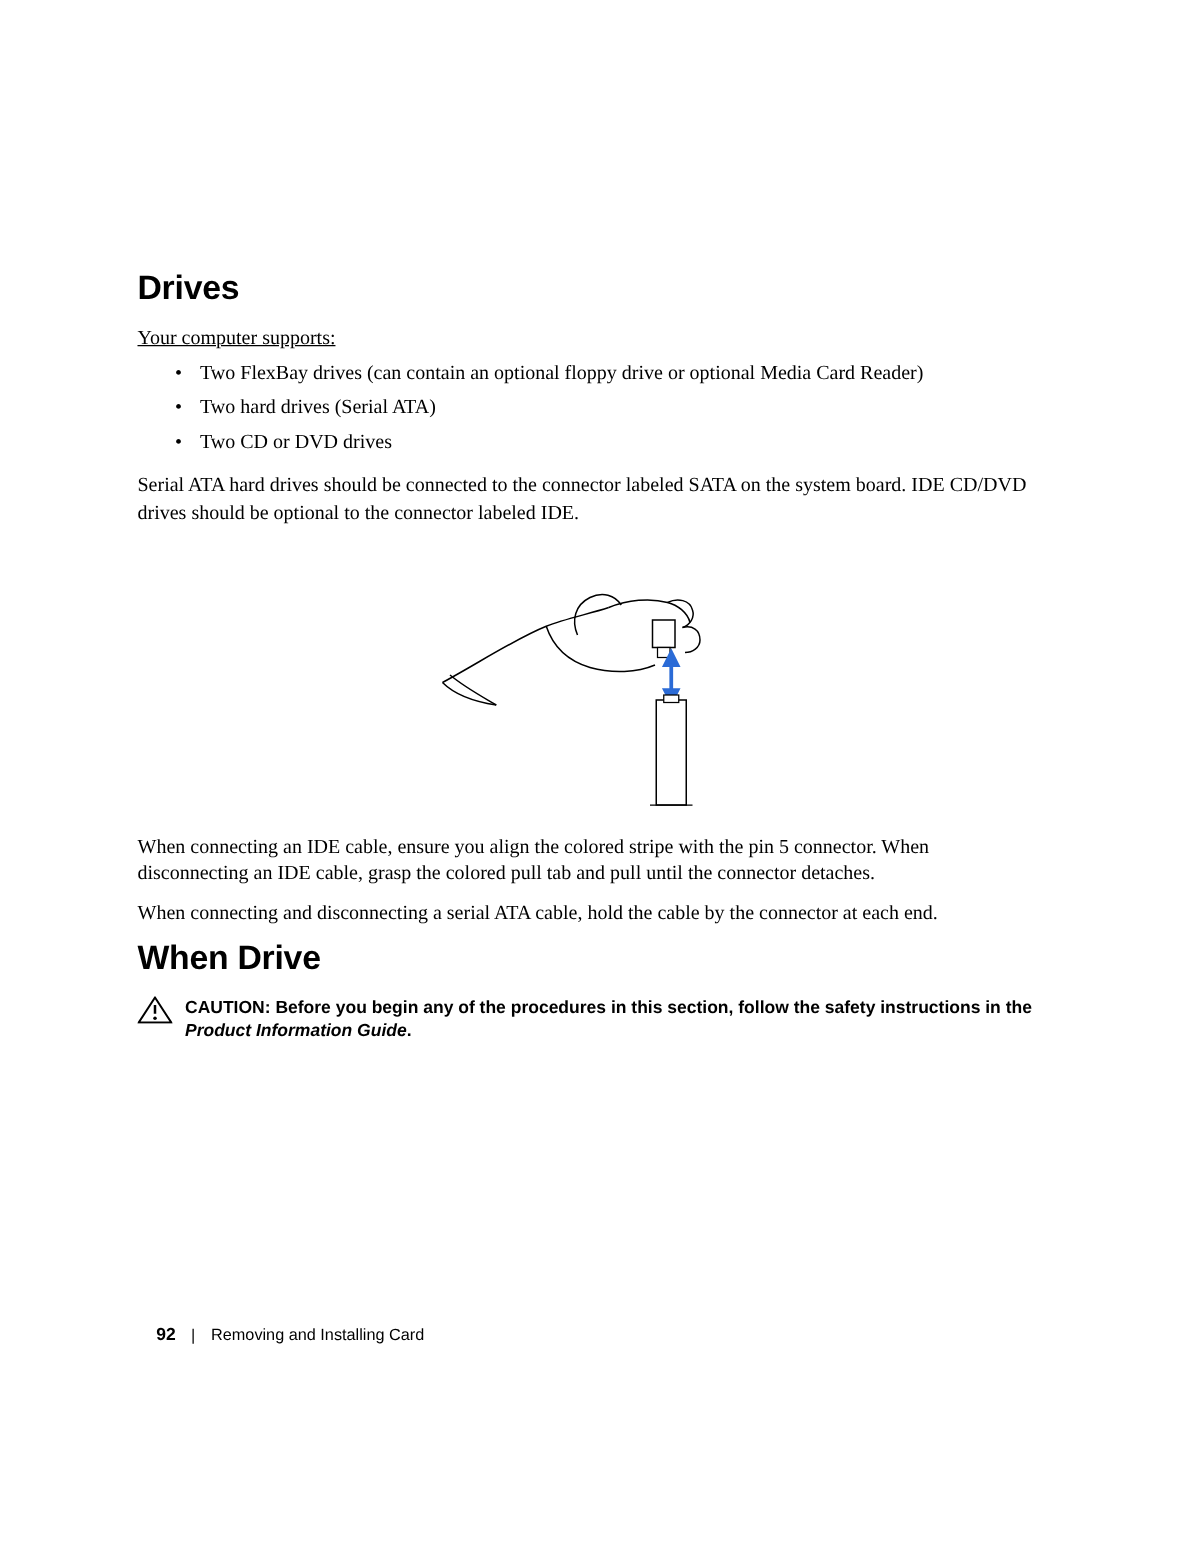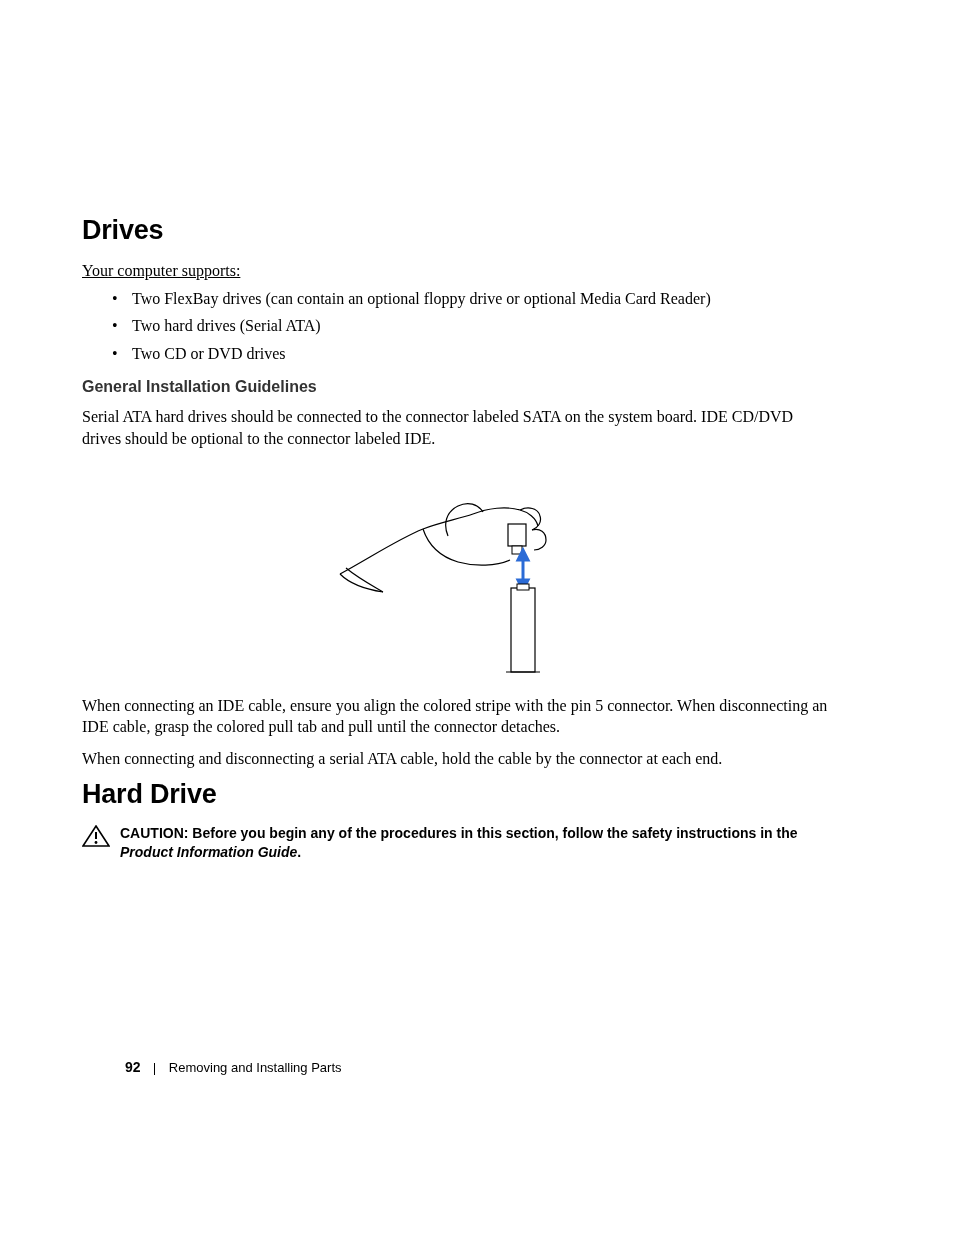--- a/index.html
+++ b/index.html
@@ -7,21 +7,21 @@
     padding: 0;
     font-family: Georgia, 'Times New Roman', serif;
     background: #fff;
     color: #000;
     width: 954px;
     height: 1235px;
     position: relative;
     box-sizing: border-box;
   }
   .page {
-    padding: 215px 120px 0 82px;
+    padding: 215px 120px 0 110px;
     box-sizing: border-box;
   }
   h1 {
     font-family: Arial, Helvetica, sans-serif;
     font-weight: 700;
     font-size: 27px;
     margin: 0 0 14px 0;
     letter-spacing: -0.2px;
   }
   .body-text {
@@ -117,21 +117,20 @@
   <h1>Drives</h1>
 
   <p class="body-text">Your computer supports:</p>
 
   <ul class="bullets">
     <li>Two FlexBay drives (can contain an optional floppy drive or optional Media Card Reader)</li>
     <li>Two hard drives (Serial ATA)</li>
     <li>Two CD or DVD drives</li>
   </ul>
 
-  <h3 class="subhead">General Installation Guidelines</h3>
 
   <p class="para">Serial ATA hard drives should be connected to the connector labeled SATA on the system board. IDE CD/DVD drives should be optional to the connector labeled IDE.</p>
 
   <svg class="figure" viewBox="0 0 260 215">
 
     <g fill="none" stroke="#000" stroke-width="1.2">
 
       <path d="M12 110 C 40 95, 70 75, 95 65 C 110 59, 130 55, 145 50"></path>
 
       <path d="M120 72 C 115 60, 118 48, 130 42 C 140 37, 150 40, 155 48"></path>
@@ -162,33 +161,33 @@
     <g>
       <rect x="183" y="124" width="24" height="84" fill="#fff" stroke="#000" stroke-width="1.2"></rect>
       <rect x="189" y="120" width="12" height="6" fill="#fff" stroke="#000" stroke-width="1"></rect>
       <line x1="178" y1="208" x2="212" y2="208" stroke="#000" stroke-width="1"></line>
     </g>
   </svg>
 
   <p class="para">When connecting an IDE cable, ensure you align the colored stripe with the pin 5 connector. When disconnecting an IDE cable, grasp the colored pull tab and pull until the connector detaches.</p>
   <p class="para">When connecting and disconnecting a serial ATA cable, hold the cable by the connector at each end.</p>
 
-  <h1 class="second">Hard Drive</h1>
+  <h1 class="second">When Drive</h1>
 
   <div class="caution-block">
     <svg class="caution-icon" viewBox="0 0 28 22">
       <polygon points="14,1 27,21 1,21" fill="none" stroke="#000" stroke-width="1.6"></polygon>
       <line x1="14" y1="7" x2="14" y2="14" stroke="#000" stroke-width="2"></line>
       <circle cx="14" cy="17.5" r="1.4" fill="#000"></circle>
     </svg>
     <div class="caution-text">
       <span>CAUTION: </span><span>Before you begin any of the procedures in this section, follow the safety instructions in the </span><em>Product Information Guide</em><span>.</span>
     </div>
   </div>
 
 
 </div>
 
 <div class="footer">
   <span class="pn">92</span>
   <span class="sep"></span>
-  <span>Removing and Installing Parts</span>
+  <span>Removing and Installing Card</span>
 </div>
 
 </body></html>

